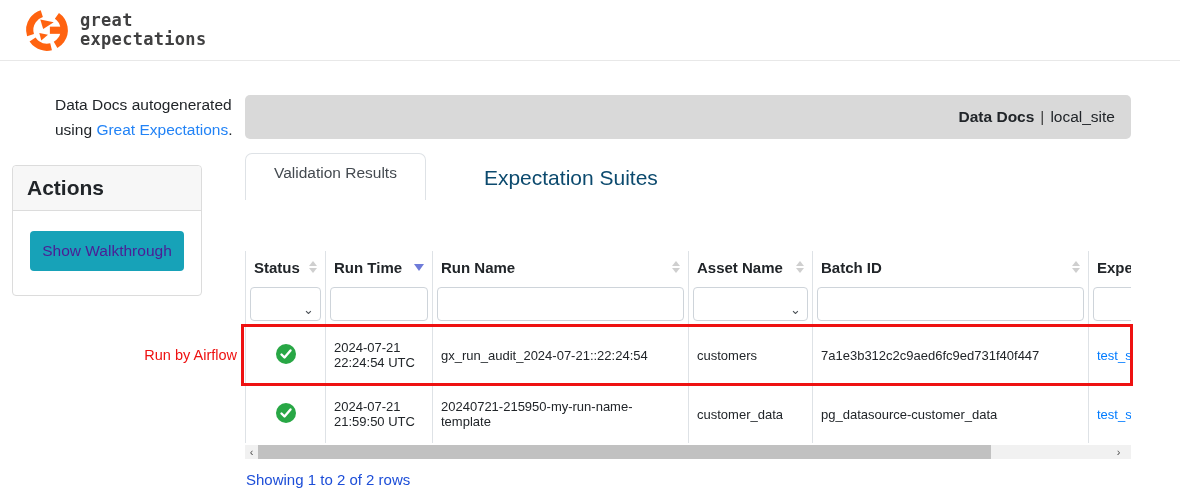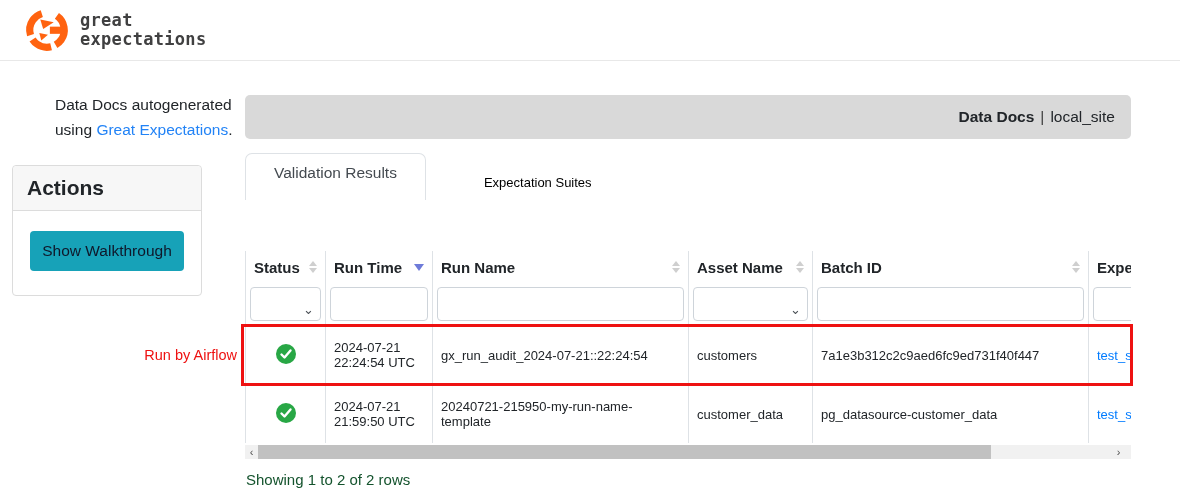--- a/index.html
+++ b/index.html
@@ -10,31 +10,31 @@
   .topbar { position:absolute; left:0; top:0; width:1180px; height:61px; background:#fff; border-bottom:1px solid #e8e8e8; }
   .brand { position:absolute; left:24px; top:7px; display:flex; align-items:center; }
   .brand-text { margin-left:10px; font-family:"DejaVu Sans Mono", monospace; font-weight:bold; font-size:17px; line-height:1.12; color:#404041; letter-spacing:0.3px; }
 
   
   .note { position:absolute; left:12px; top:93px; width:215px; font-size:15.5px; line-height:1.6; color:#212529;margin-left:43px; }
   .note a { color:#2283f6; text-decoration:none; }
   .actions-card { position:absolute; left:12px; top:165px; width:190px; background:#fff; border:1px solid #dcdcdc; border-radius:4px; }
   .actions-header { padding:10px 14px; font-weight:bold; font-size:21px; background:#f7f7f7; border-bottom:1px solid #dcdcdc; border-radius:4px 4px 0 0; }
   .actions-body { padding:20px 17px 24px 17px; }
-  .walkthrough-btn { display:block; width:100%; background:#17a2b8; color:#0f172a; border:none; border-radius:4px; font-size:15.5px; line-height:1.45; padding:9px 4px; text-align:center; cursor:pointer; font-family:inherit; }
+  .walkthrough-btn { display:block; width:100%; background:#17a2b8; color:#4c1d95; border:none; border-radius:4px; font-size:15.5px; line-height:1.45; padding:9px 4px; text-align:center; cursor:pointer; font-family:inherit; }
 
   
   .main { position:absolute; left:245px; top:95px; width:886px; height:403px; }
   .docs-bar { position:absolute; left:0; top:0; width:886px; height:44px; background:#d9d9d9; border-radius:5px; display:flex; align-items:center; padding:10px 16px; font-size:15.5px;justify-content:flex-end; }
   .docs-bar b { font-weight:bold; }
   .docs-bar .sep { margin:0 6px; color:#3d3d3d; }
 
   .tabs { position:absolute; left:0; top:63px; height:42px; display:flex; align-items:flex-end;gap:40px; }
   .tab-active { border:1px solid #dee2e6; border-bottom:none; border-radius:7px 7px 0 0; background:#fff; padding:10px 28px; font-size:15.5px; color:#444a50; height:47px; }
-  .tab-link { padding:10px 18px; font-size:13px; color:#000000; text-decoration:none; }
+  .tab-link { padding:10px 18px; font-size:21px; color:#0c4a6e; text-decoration:none; }
 
   .toolbar { position:absolute; right:0; top:112px; display:flex; align-items:center; }
   .search-group { display:flex; }
   .search-input { width:190px; height:34px; border:1px solid #ced4da; border-radius:4px 0 0 4px; padding:0 10px; font-size:14.5px; color:#495057; font-family:inherit; outline:none; }
   .search-input::placeholder { color:#6f777e; }
   .trash-btn { width:32px; height:34px; background:#6c757d; border:1px solid #6c757d; border-radius:0 4px 4px 0; display:flex; align-items:center; justify-content:center; cursor:pointer; }
   .clear-btn { margin-left:9px; height:34px; background:#6c757d; color:#fff; border:1px solid #6c757d; border-radius:4px; font-size:14.5px; padding:0 12px; cursor:pointer; font-family:inherit; }
 
   
   .table-clip { position:absolute; left:0; top:156px; width:886px; height:192px; overflow:hidden; }
@@ -65,21 +65,21 @@
   
   .red-box { position:absolute; left:241px; top:324px; width:892px; height:62px; border:3px solid #ee1111; z-index:6; pointer-events:none; }
   .airflow-label { position:absolute; left:0; top:347px; width:237px; text-align:right; color:#ee1111; font-size:14.5px; z-index:6; }
 
   
   .hscrollbar { position:absolute; left:0; top:350px; width:886px; height:14px; background:#f1f1f1; display:flex; align-items:center; }
   .sb-arrow { width:13px; height:14px; display:flex; align-items:center; justify-content:center; font-size:11px; color:#505050; cursor:pointer; background:#f1f1f1; line-height:1; }
   .sb-arrow-right { position:absolute; right:6px; }
   .sb-thumb { position:absolute; left:13px; top:0; width:733px; height:14px; background:#c1c1c1; cursor:grab; }
 
-  .showing { position:absolute; left:1px; top:376px; font-size:15px; color:#14532d; }
+  .showing { position:absolute; left:1px; top:376px; font-size:15px; color:#1d4ed8; }
 </style>
 </head>
 <body>
 
 <div class="page">
 
   <div class="topbar">
     <div class="brand">
       <svg width="46" height="46" viewBox="0 0 48 48">
         <g transform="rotate(-55 24 24)">

